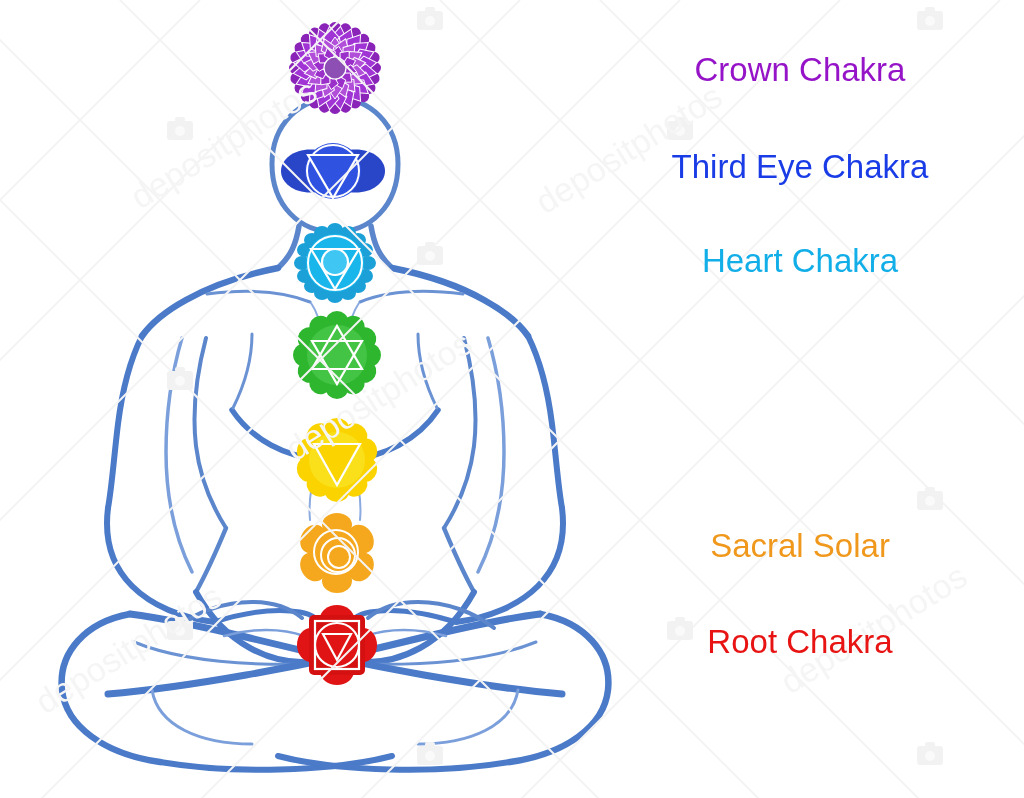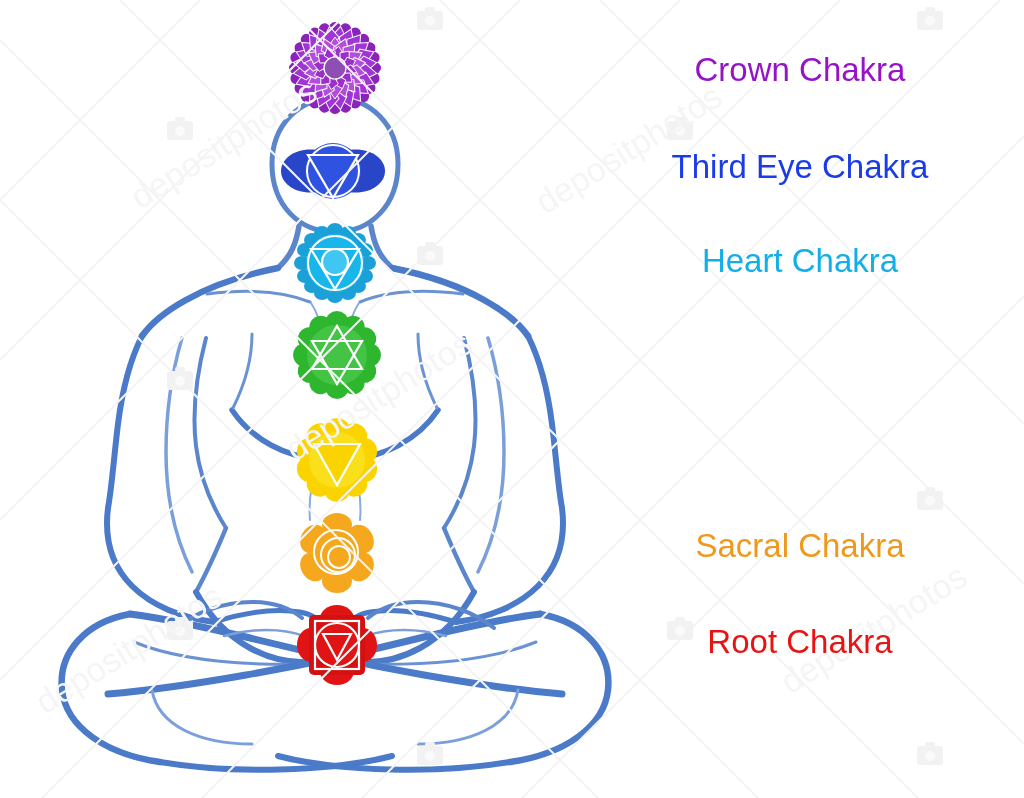--- a/index.html
+++ b/index.html
@@ -546,17 +546,17 @@
       <text transform="translate(545,215) rotate(-32)">depositphotos</text>
       <text transform="translate(790,695) rotate(-32)">depositphotos</text>
       <text transform="translate(140,210) rotate(-32)">depositphotos</text>
     </g>
   </svg>
 
   <div id="labels">
     <div class="chakra-label" style="top:51px;color:#9614c8;">Crown Chakra</div>
     <div class="chakra-label" style="top:148px;color:#1a3ce6;">Third Eye Chakra</div>
     <div class="chakra-label" style="top:242px;color:#12aee8;">Heart Chakra</div>
-    <div class="chakra-label" style="top:527px;color:#f0981c;">Sacral Chakra</div>
+    <div class="chakra-label" style="top:527px;color:#f0981c;">Sacral Solar</div>
     <div class="chakra-label" style="top:623px;color:#e81414;">Root Chakra</div>
   </div>
 
 </div>
 
 </body></html>

